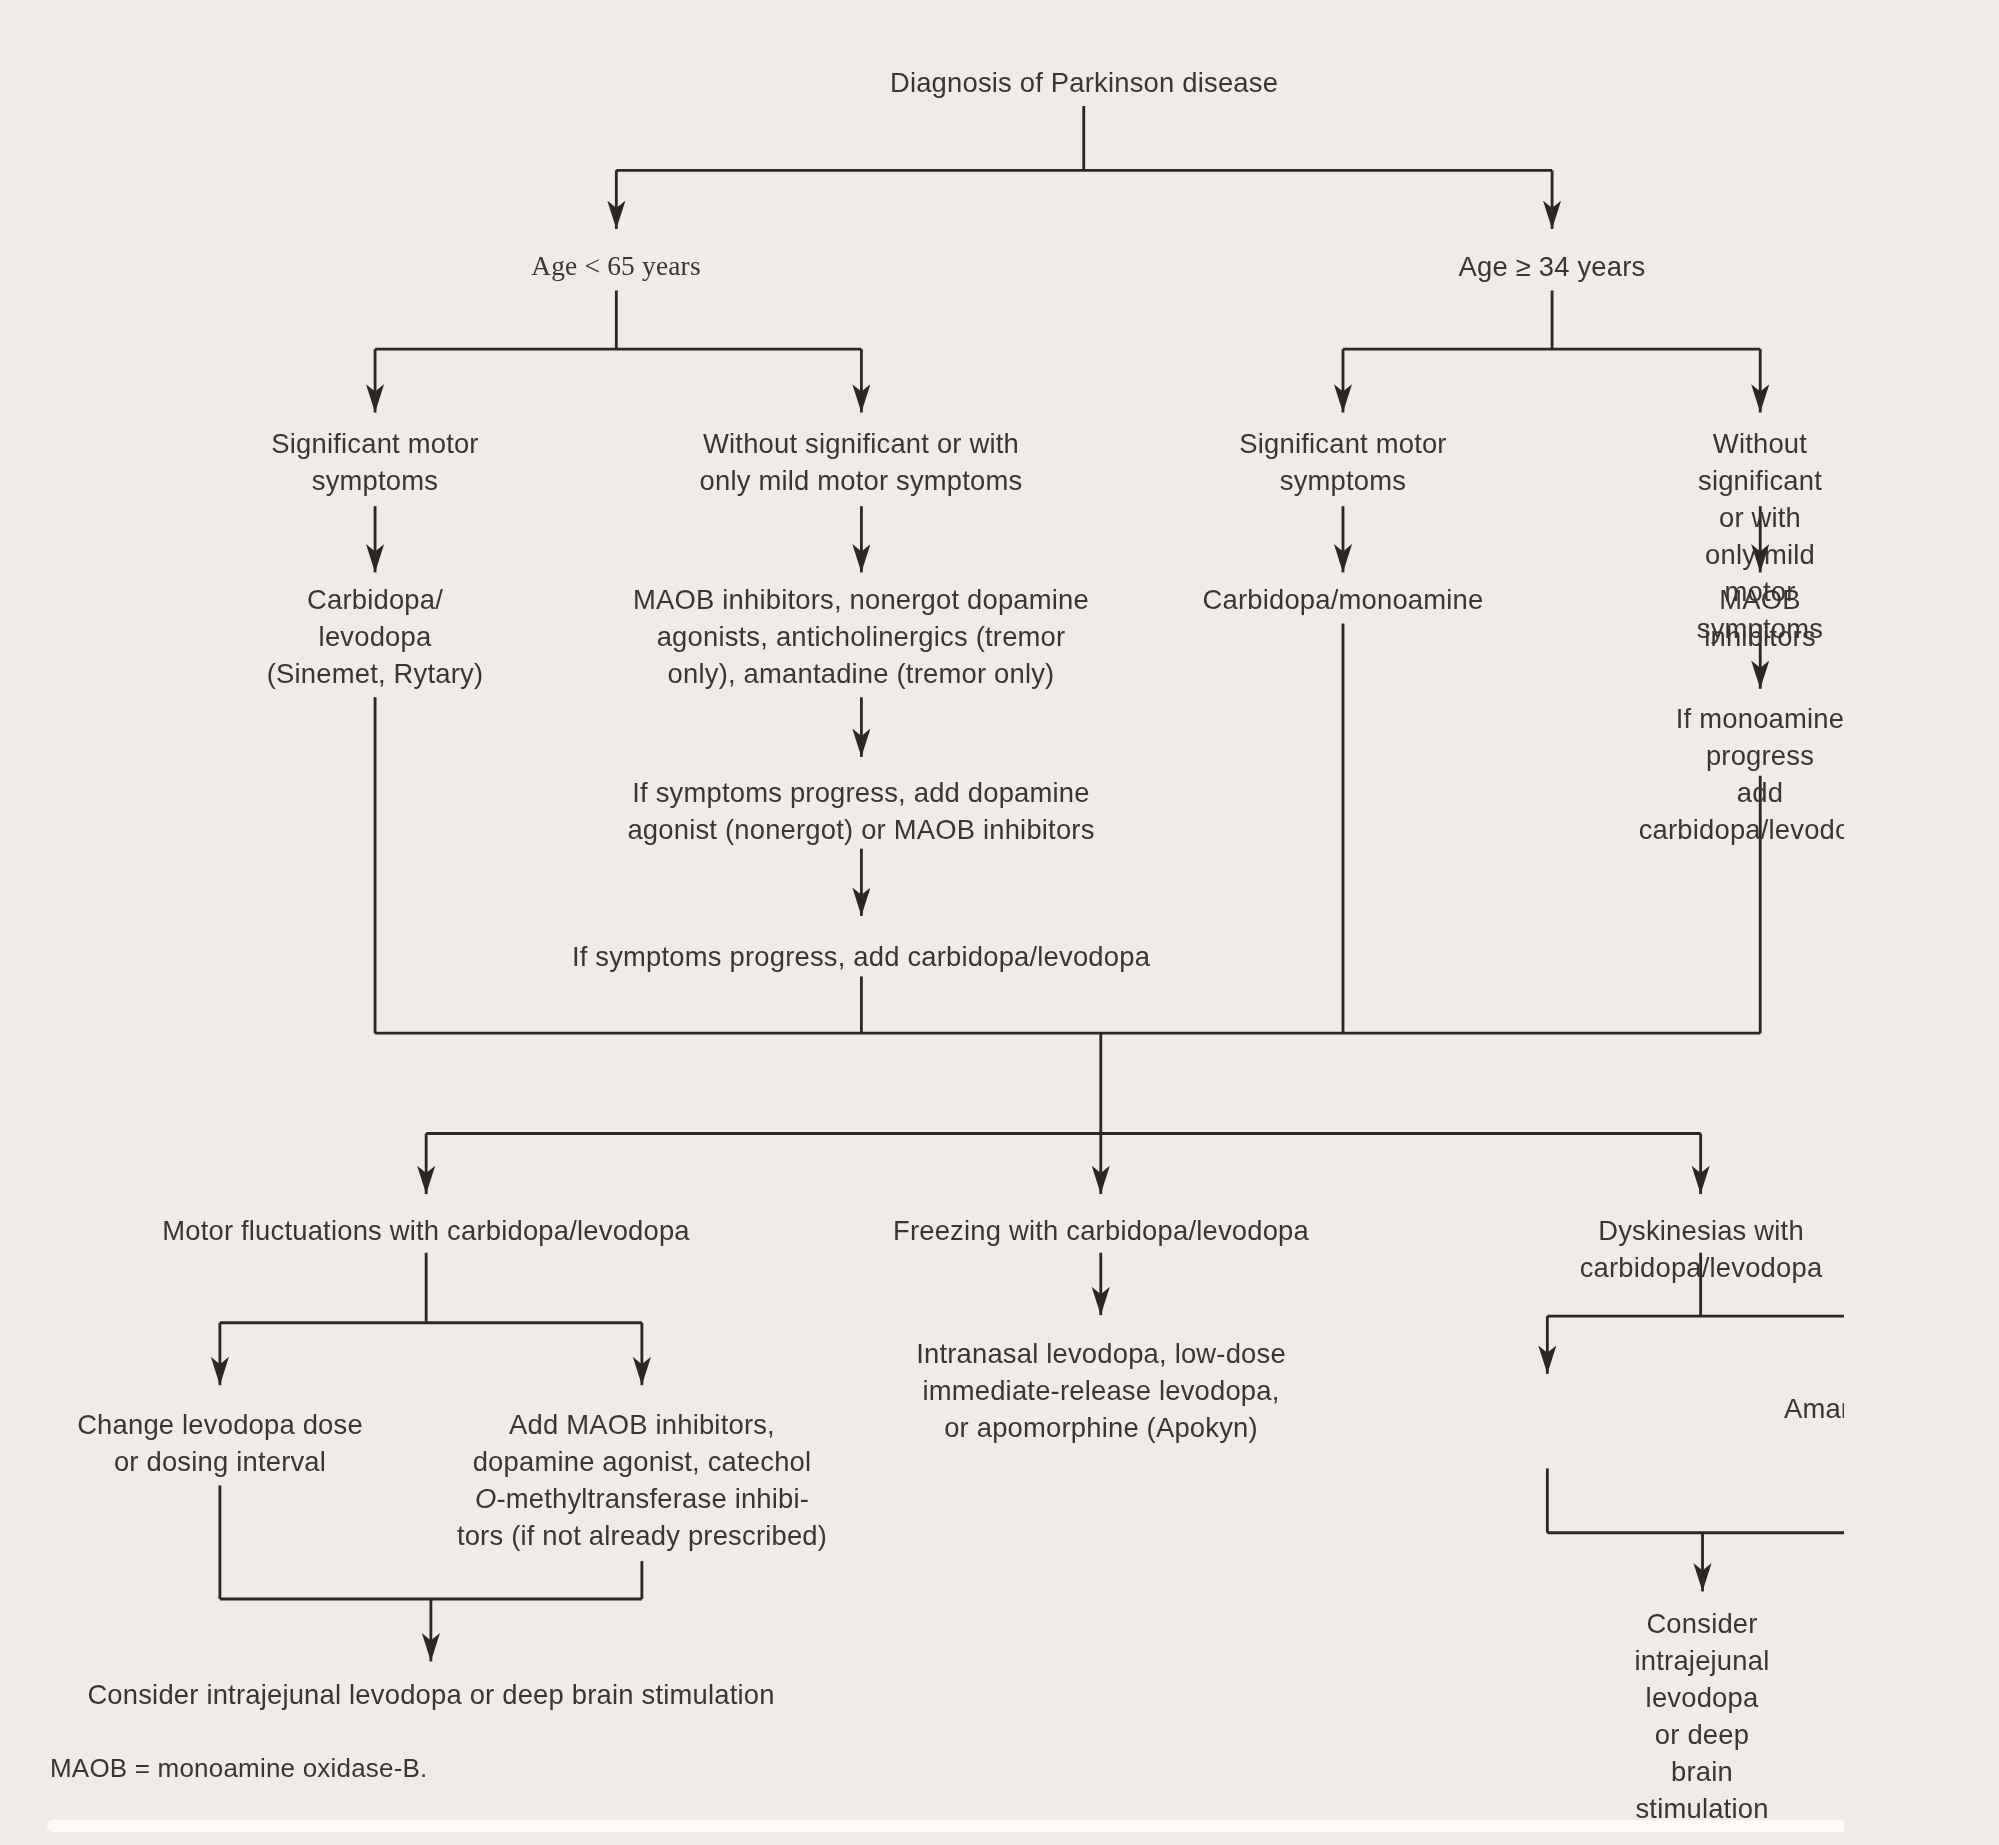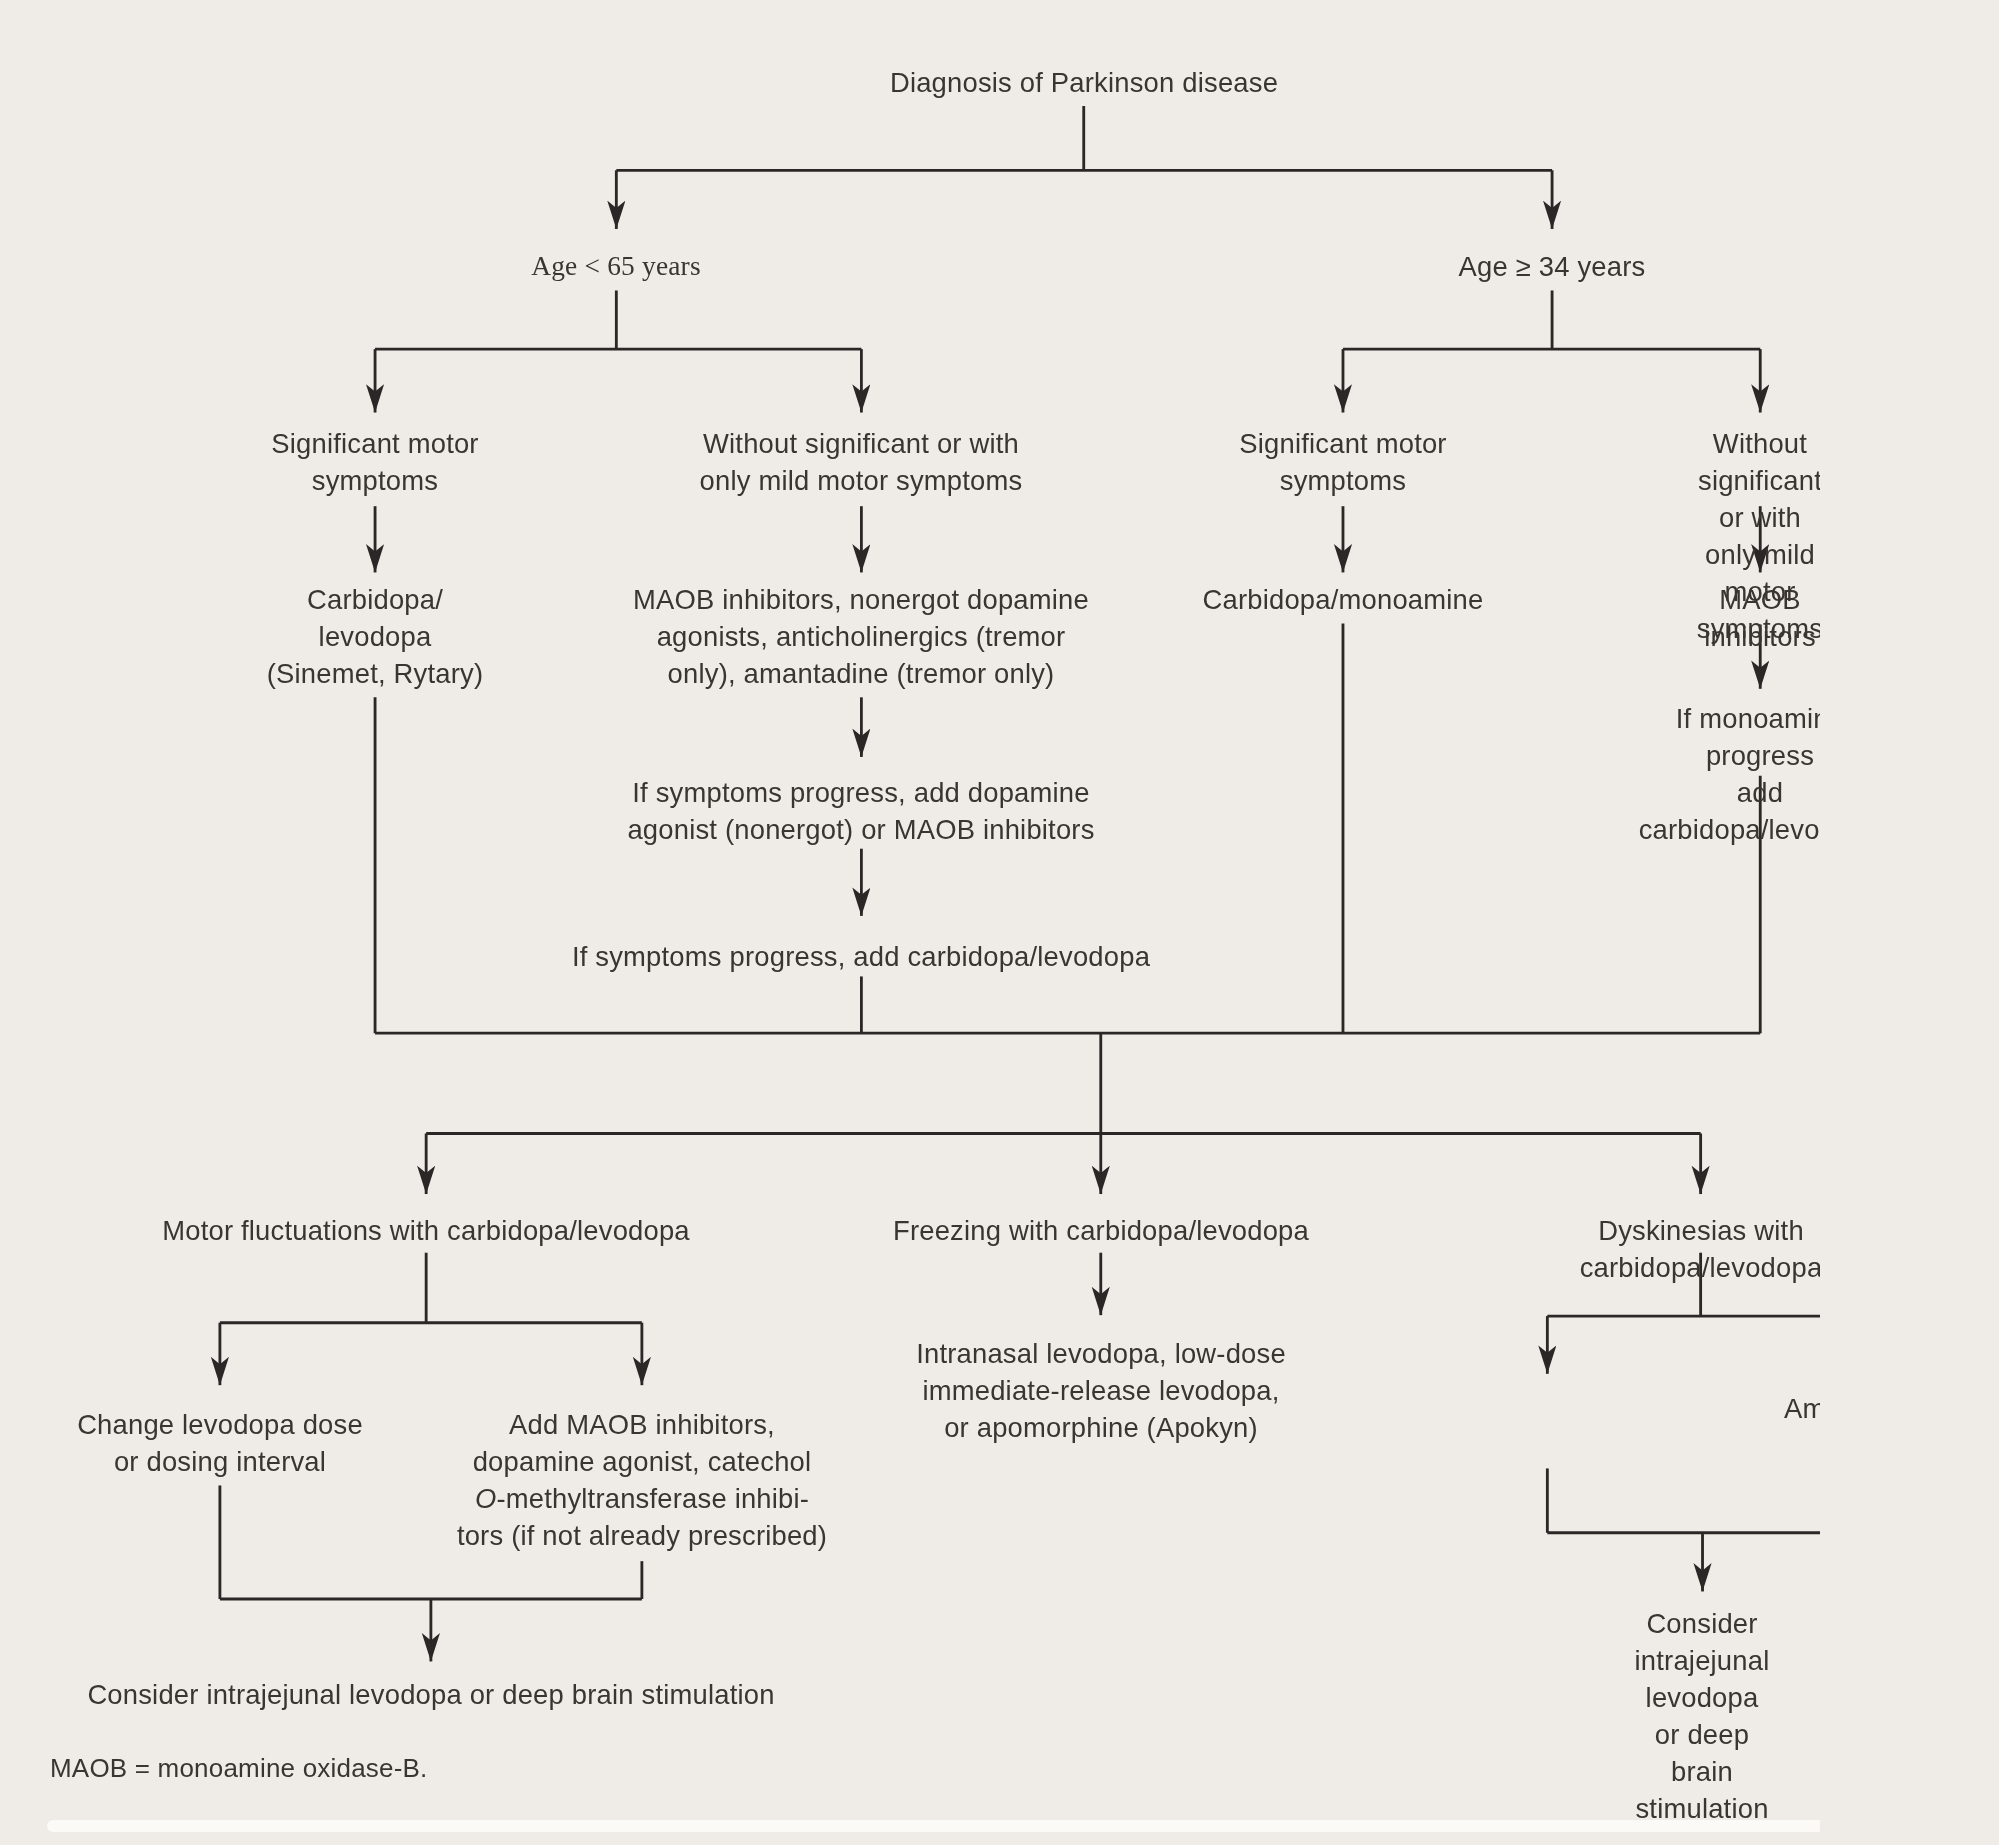--- a/index.html
+++ b/index.html
@@ -1,19 +1,19 @@
 <!DOCTYPE html>
 <html style="font-size:15px"><head>
 <meta charset="utf-8">
 <style>
   html,body{margin:0;padding:0;background:#efece7;}
   .canvas{
     position:relative;width:1820px;height:1845px;overflow:hidden;
     background:#efece7;
-    font-family:"Liberation Sans",sans-serif;color:#3a3531;
+    font-family:"Liberation Sans",sans-serif;color:#3a3531;padding-left:24px;
   }
   .connectors{position:absolute;left:0;top:0;}
   .node{
     position:absolute;transform:translateX(-50%);
     text-align:center;font-size:27.4px;line-height:37px;
     white-space:pre-line;letter-spacing:0.2px;
   }
   .footnote{
     position:absolute;font-size:26px;line-height:37px;letter-spacing:0.2px;
   }

